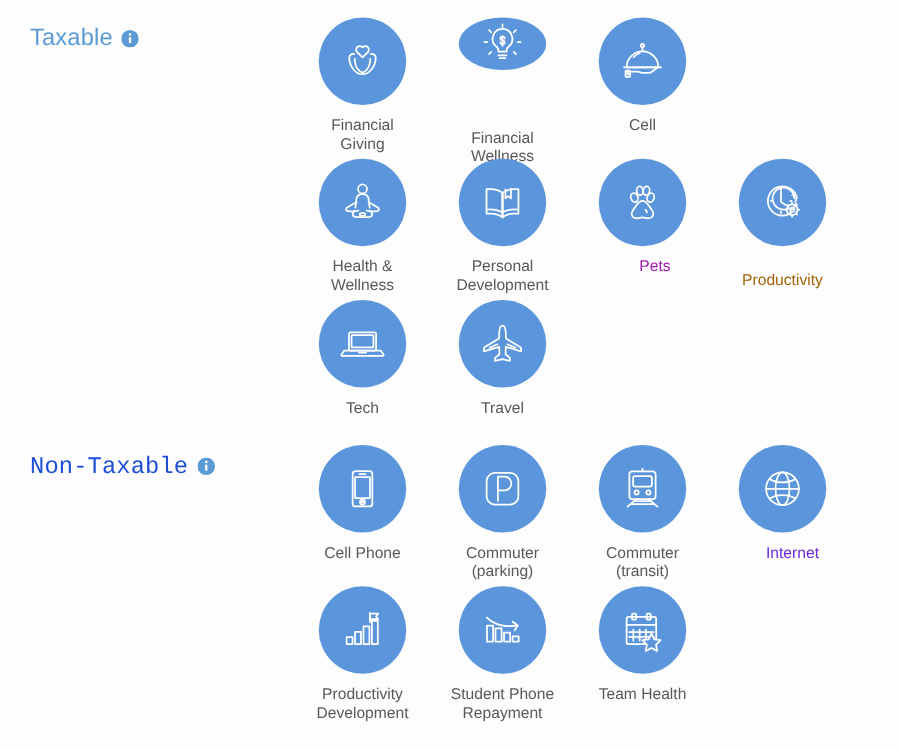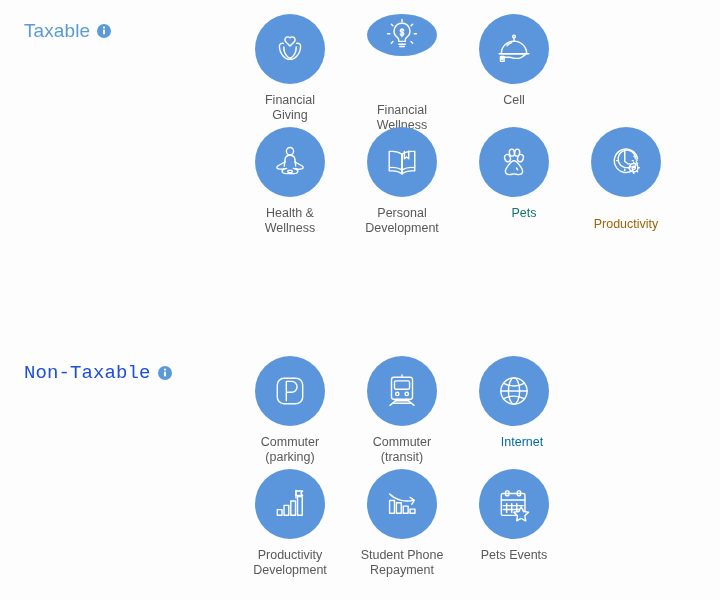--- a/index.html
+++ b/index.html
@@ -185,56 +185,90 @@
             <div class="bubble" style="background: rgb(91, 150, 221);">
               <svg viewBox="0 0 48 48">
                 <ellipse cx="16.6" cy="19.5" rx="3.2" ry="4.2" transform="rotate(-18 16.6 19.5)"></ellipse>
                 <ellipse cx="31.4" cy="19.5" rx="3.2" ry="4.2" transform="rotate(18 31.4 19.5)"></ellipse>
                 <ellipse cx="21.6" cy="13.3" rx="2.9" ry="4" transform="rotate(-8 21.6 13.3)"></ellipse>
                 <ellipse cx="27.6" cy="13.3" rx="2.9" ry="4" transform="rotate(8 27.6 13.3)"></ellipse>
                 <path d="M24 22.6c-3.1 0-4.9 3-6.7 5.6-1.6 2.3-3.2 3.9-3.2 6.1 0 2.5 2.1 4.1 4.8 4.1 2 0 3.4-0.8 5.1-0.8s3.1 0.8 5.1 0.8c2.7 0 4.8-1.6 4.8-4.1 0-2.2-1.6-3.8-3.2-6.1-1.8-2.6-3.6-5.6-6.7-5.6z"></path>
                 <path d="M26.8 30.8c0.6 0.7 1 1.4 1.3 2.2"></path>
               </svg>
             </div>
-            <div class="tile-label" style="color: #0f766e; padding-left: 20px;">Pets</div>
+            <div class="tile-label" style="color: #a21caf; padding-left: 20px;">Pets</div>
           </div>
           <div class="tile">
             <div class="bubble" style="background: rgb(91, 150, 221);">
               <svg viewBox="0 0 48 48">
                 <path d="M32 33.4a13.4 13.4 0 1 1 5.2-13.3"></path>
                 <path d="M29.7 29.2a10 10 0 1 1 5.2-9.7"></path>
                 <path d="M22.6 13.7v9.7l4.3 3"></path>
                 <path d="M22.6 11.5v1.6M13.2 22.4h1.6M22.6 32.2v1.6M31.1 22.4h1.2"></path>
                 <path d="M32.4 26.7l1.7-0.6 1.1 1.4-0.6 1.7 0.9 1.6 1.8 0.3 0.4 1.7-1.5 1.1v1.8l1.5 1.1-0.4 1.7-1.8 0.3-0.9 1.6 0.6 1.7-1.1 1.4-1.7-0.6-1.6 0.9-0.3 1.8" transform="scale(0.78) translate(9.5 -4.5)"></path>
                 <circle cx="32.8" cy="30.6" r="4.9"></circle>
                 <circle cx="32.8" cy="30.6" r="1.9"></circle>
                 <path d="M32.8 24.2v1.6M32.8 35.4v1.6M26.4 30.6h1.6M37.6 30.6h1.6M28.3 26.1l1.1 1.1M36.2 34l1.1 1.1M37.3 26.1l-1.1 1.1M29.4 34l-1.1 1.1"></path>
               </svg>
             </div>
             <div class="tile-label" style="color: #a16207; margin-top: 20px;">Productivity</div>
+          </div>
+        </div>
+        <div class="grid-row">
+          <div class="tile">
+            <div class="bubble" style="background: rgb(91, 150, 221);">
+              <svg viewBox="0 0 48 48">
+                <rect x="11.6" y="13.6" width="24.8" height="16.6" rx="1.6"></rect>
+                <rect x="14" y="16" width="20" height="11.4" rx="0.6"></rect>
+                <path d="M7.4 30.2h33.2l2.6 3.6c0.4 0.6 0 1.3-0.8 1.3H5.6c-0.8 0-1.2-0.7-0.8-1.3z"></path>
+                <path d="M20.8 32.2h6.4"></path>
+              </svg>
+            </div>
+            <div class="tile-label" style="color: rgb(88, 89, 91);">Tech</div>
+          </div>
+          <div class="tile">
+            <div class="bubble" style="background: rgb(91, 150, 221);">
+              <svg viewBox="0 0 48 48">
+                <path d="M24 7.5c1.6 0 2.7 2.2 2.9 5.3l0.3 6.4 12.9 7.7c0.6 0.4 0.9 1 0.9 1.7v2.3l-14-4.1-0.2 6.8 4 3.3v2.7L24 38l-6.8 1.6v-2.7l4-3.3-0.2-6.8-14 4.1v-2.3c0-0.7 0.3-1.3 0.9-1.7l12.9-7.7 0.3-6.4c0.2-3.1 1.3-5.3 2.9-5.3z"></path>
+                <path d="M12.2 27.6l7.2-3.1M35.8 27.6l-7.2-3.1"></path>
+              </svg>
+            </div>
+            <div class="tile-label" style="color: rgb(88, 89, 91);">Travel</div>
           </div>
         </div>
       </div>
     </div>
     <div class="section">
       <div class="section-header" style="top: 362px;">
         <span class="section-title" style="color: #1d4ed8; font-family: Liberation Mono, monospace;">Non-Taxable</span>
         <span class="info-icon">
           <svg viewBox="0 0 14 14" style="width:14px;height:14px">
             <circle cx="7" cy="7" r="7" fill="#5b9bd5" stroke="none"></circle>
             <circle cx="7" cy="3.6" r="1.05" fill="#ffffff" stroke="none"></circle>
             <rect x="6.05" y="5.6" width="1.9" height="5" rx="0.8" fill="#ffffff" stroke="none"></rect>
           </svg>
         </span>
       </div>
       <div class="grid" style="top: 356px;">
         <div class="grid-row">
           <div class="tile">
             <div class="bubble" style="background: rgb(91, 150, 221);">
               <svg viewBox="0 0 48 48">
+                <rect x="15" y="7.8" width="18" height="32.4" rx="2.8"></rect>
+                <rect x="17.2" y="13.4" width="13.6" height="19.2" rx="0.6"></rect>
+                <path d="M21.2 10.6h5.6"></path>
+                <circle cx="24" cy="36.2" r="2.3"></circle>
+                <path d="M23.2 35.2v1.2M24.8 35.2v1.2"></path>
+              </svg>
+            </div>
+            <div class="tile-label" style="color: rgb(88, 89, 91);">Cell Phone</div>
+          </div>
+          <div class="tile">
+            <div class="bubble" style="background: rgb(91, 150, 221);">
+              <svg viewBox="0 0 48 48">
                 <rect x="9.5" y="9.5" width="29" height="29" rx="7.5"></rect>
                 <path d="M19.8 35V13h6.1a6.2 6.2 0 0 1 0 12.4h-6.1"></path>
               </svg>
             </div>
             <div class="tile-label" style="color: rgb(88, 89, 91);">Commuter
 (parking)</div>
           </div>
           <div class="tile">
             <div class="bubble" style="background: rgb(91, 150, 221);">
               <svg viewBox="0 0 48 48">
@@ -253,21 +287,21 @@
           <div class="tile">
             <div class="bubble" style="background: rgb(91, 150, 221);">
               <svg viewBox="0 0 48 48">
                 <circle cx="24" cy="24" r="15"></circle>
                 <ellipse cx="24" cy="24" rx="6.4" ry="15"></ellipse>
                 <path d="M9 24h30"></path>
                 <path d="M12.4 15.2c3.2 1.9 7.2 3 11.6 3s8.4-1.1 11.6-3"></path>
                 <path d="M12.4 32.8c3.2-1.9 7.2-3 11.6-3s8.4 1.1 11.6 3"></path>
               </svg>
             </div>
-            <div class="tile-label" style="color: #0369a1; padding-left: 16px;">Internet</div>
+            <div class="tile-label" style="color: #6d28d9; padding-left: 16px;">Internet</div>
           </div>
         </div>
         <div class="grid-row">
           <div class="tile">
             <div class="bubble" style="background: rgb(91, 150, 221);">
               <svg viewBox="0 0 48 48">
                 <rect x="9.5" y="30.4" width="5.4" height="6.4"></rect>
                 <rect x="17.2" y="25.6" width="5.4" height="11.2"></rect>
                 <rect x="24.9" y="20.6" width="5.4" height="16.2"></rect>
                 <rect x="32.6" y="15.6" width="5.4" height="21.2"></rect>
@@ -297,18 +331,18 @@
               <svg viewBox="0 0 48 48">
                 <rect x="9.5" y="12" width="27" height="25" rx="1.8"></rect>
                 <path d="M9.5 19.4h27"></path>
                 <rect x="14.4" y="9" width="3.8" height="5.6" rx="1.2"></rect>
                 <rect x="27.8" y="9" width="3.8" height="5.6" rx="1.2"></rect>
                 <path d="M15.6 23.6v10M21.4 23.6v10M27.2 23.6v10"></path>
                 <path d="M11.8 25.9h22.4M11.8 30.3h22.4"></path>
                 <path d="M32.2 27.2l2.6 5.3 5.8 0.8-4.2 4.1 1 5.8-5.2-2.7-5.2 2.7 1-5.8-4.2-4.1 5.8-0.8z" fill="#5b96dd"></path>
               </svg>
             </div>
-            <div class="tile-label" style="color: rgb(88, 89, 91);">Pets Events</div>
+            <div class="tile-label" style="color: rgb(88, 89, 91);">Team Health</div>
           </div>
         </div>
       </div>
     </div>
   </div>
 
 </body></html>

